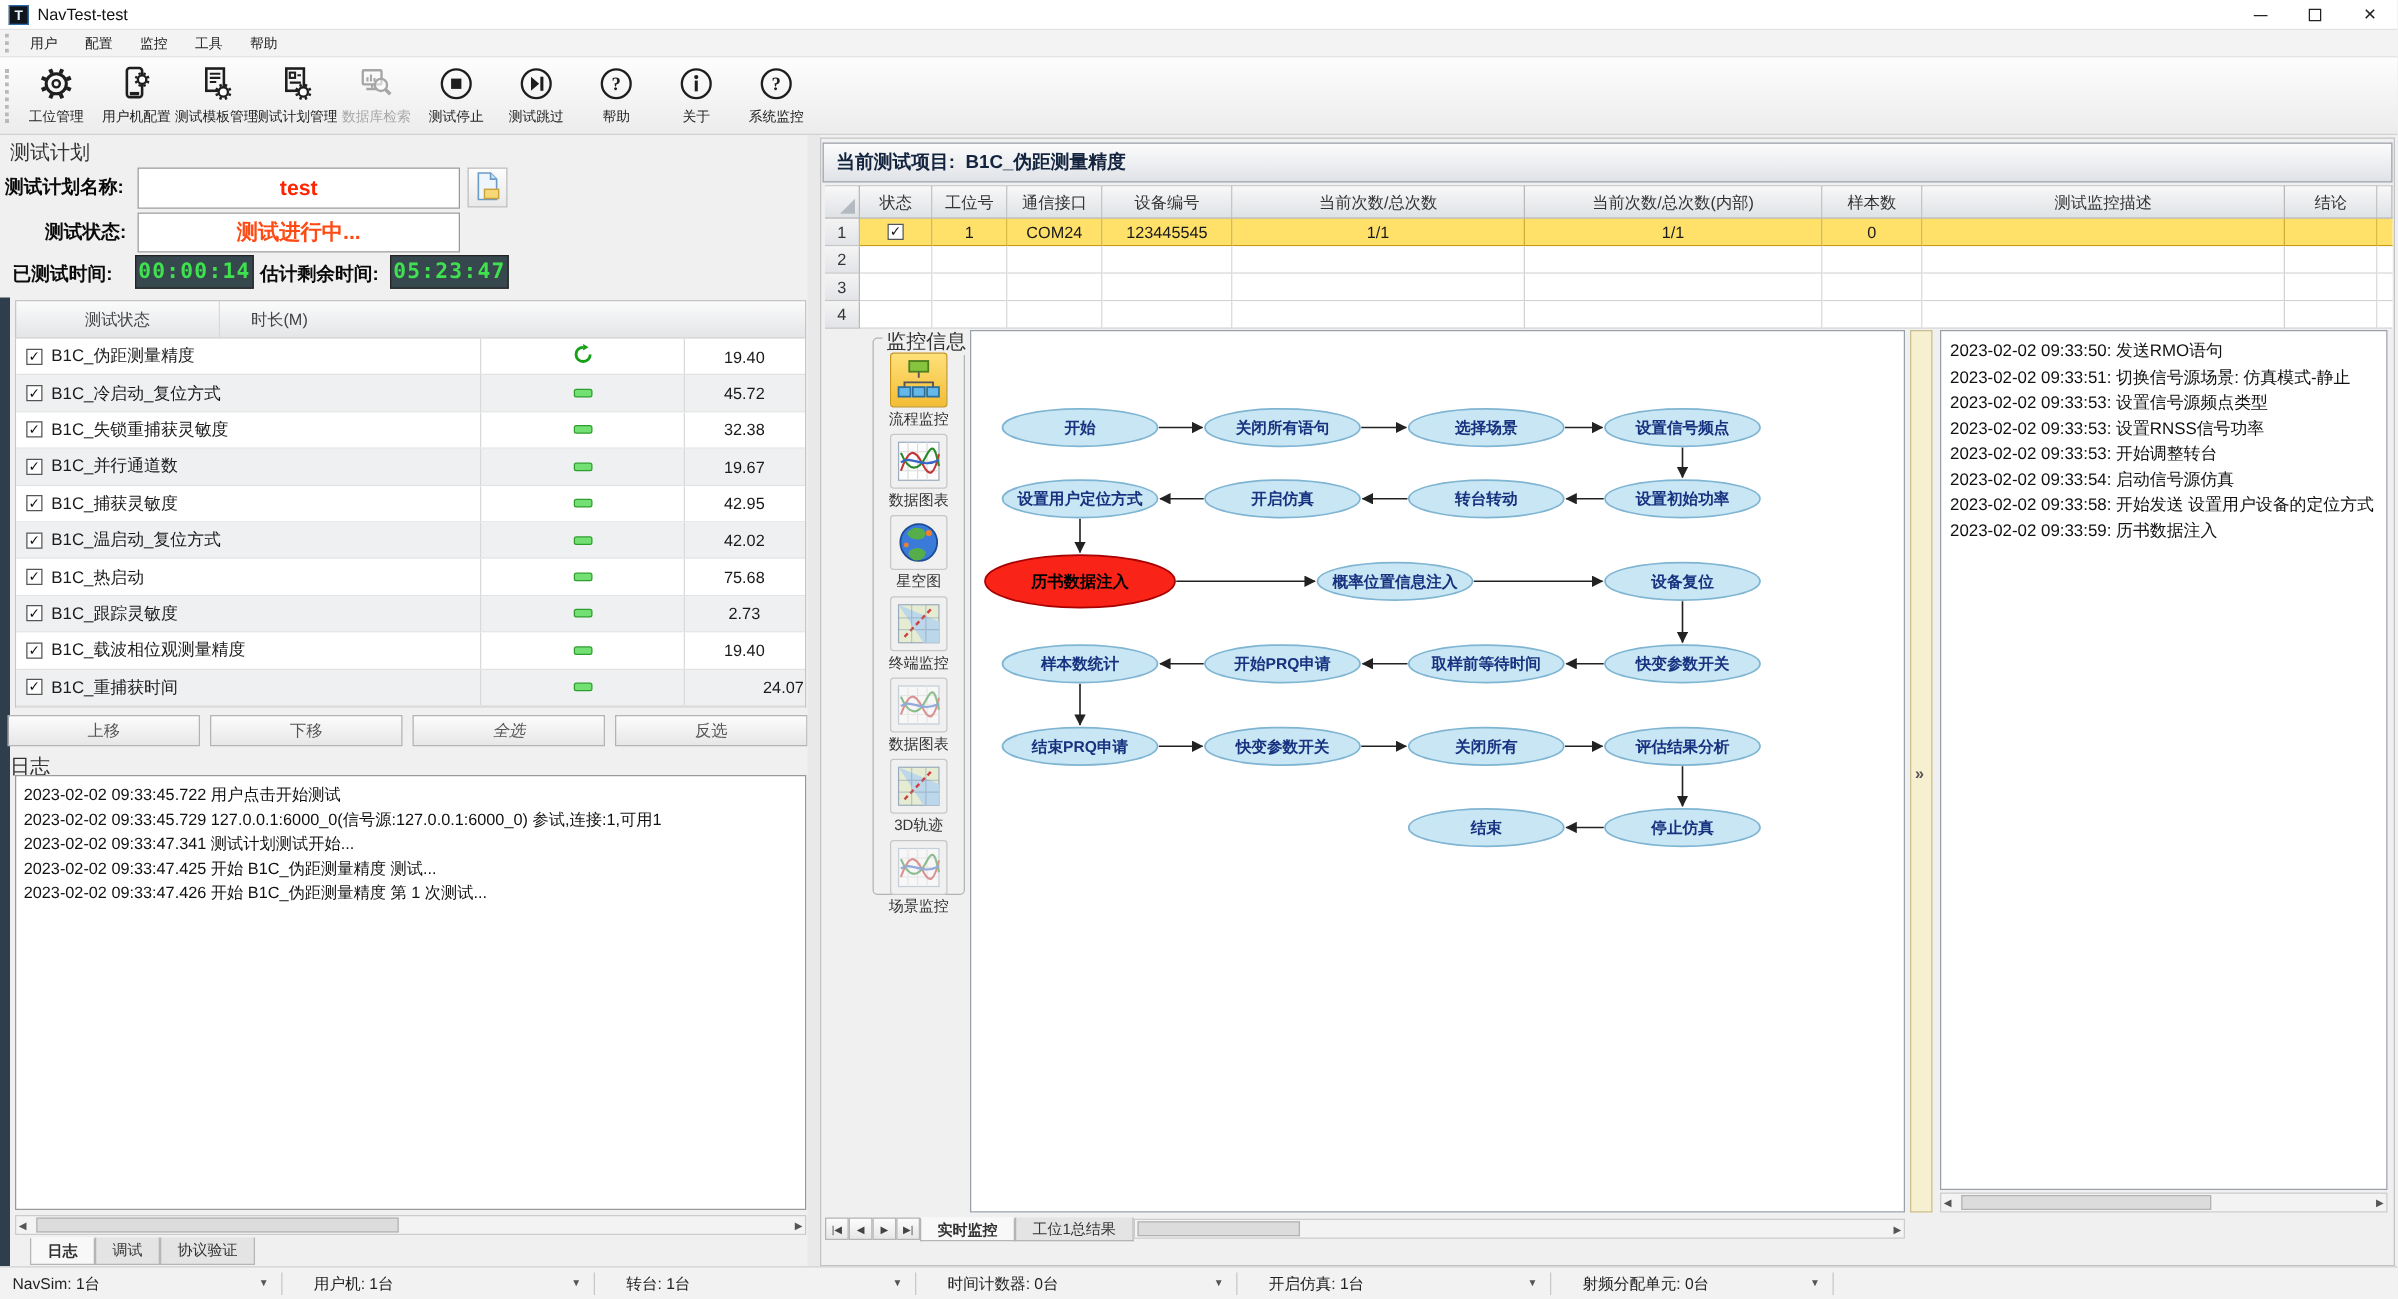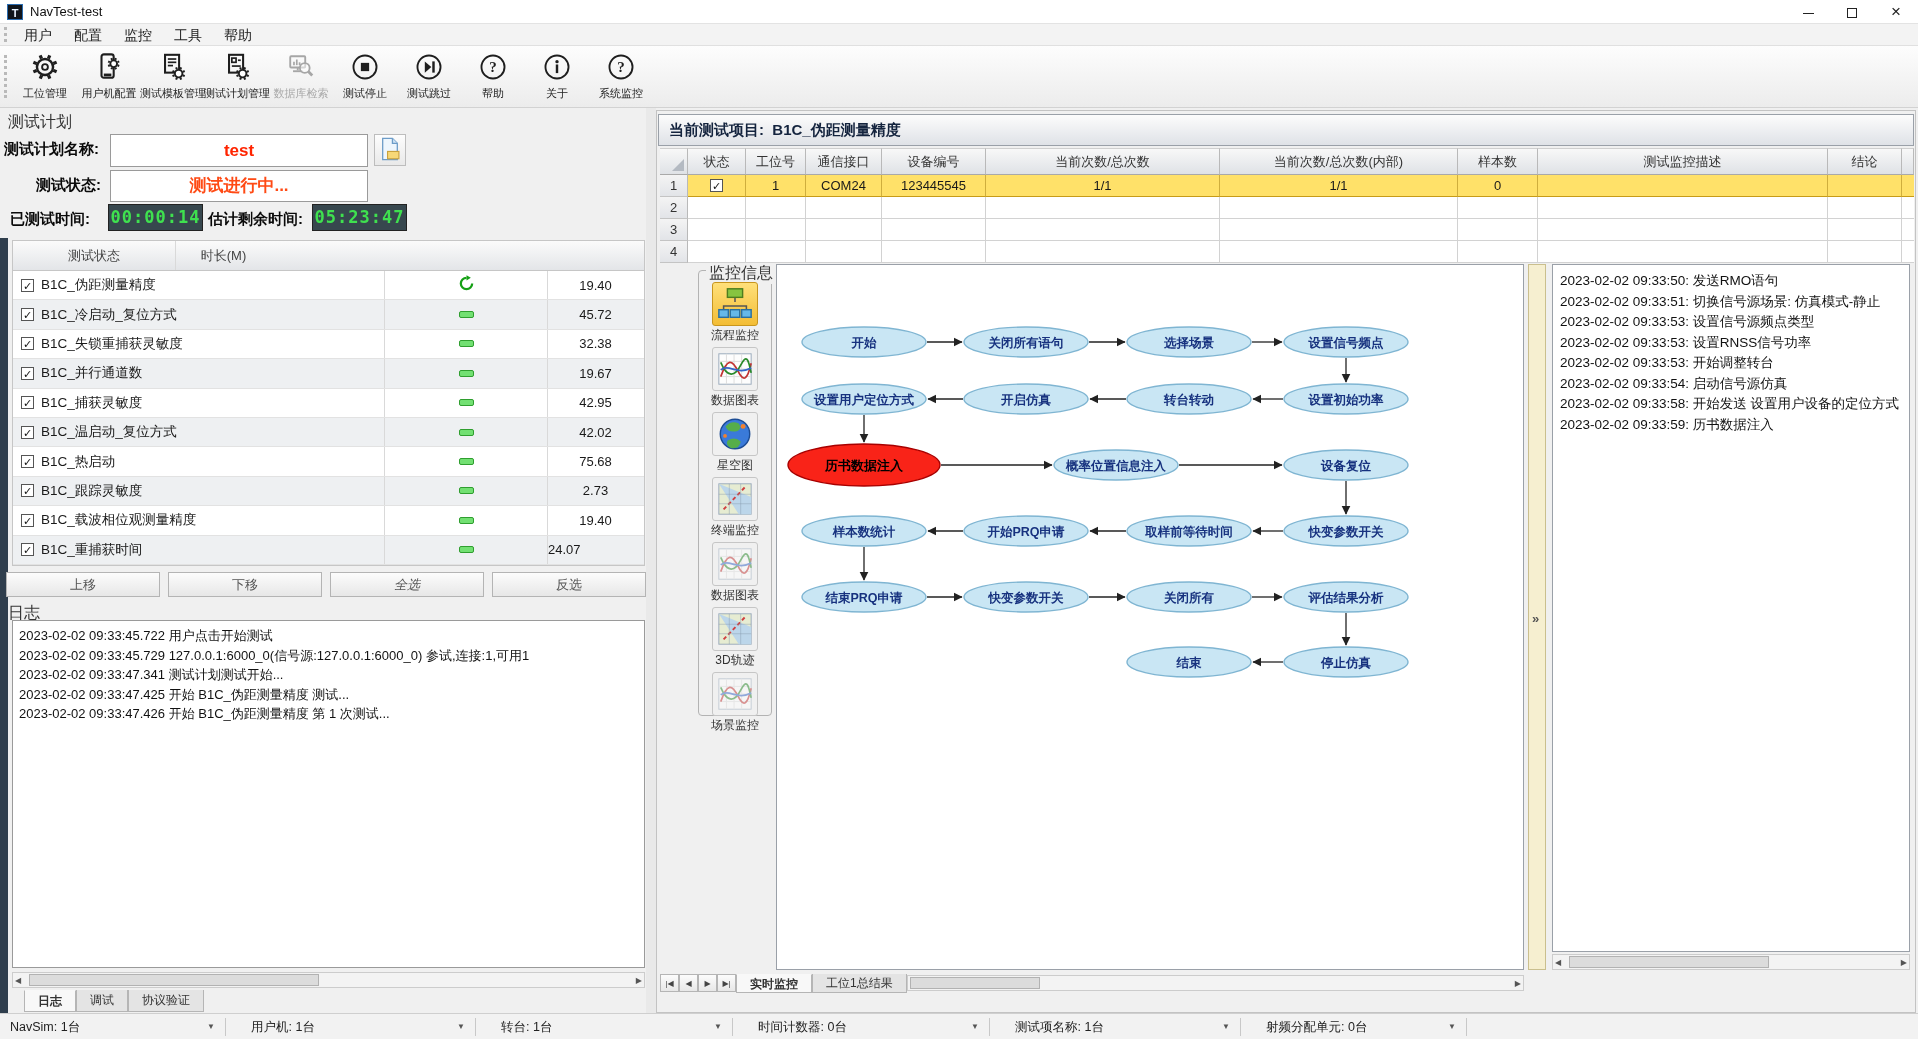--- a/index.html
+++ b/index.html
@@ -7,21 +7,21 @@
   body{font-family:"Liberation Sans","DejaVu Sans",sans-serif;background:#f0f0f0;color:#1a1a1a;font-size:13px;position:relative;}
   .abs{position:absolute;}
   .grip{border-left:3px dotted #b9b9b9;height:70%;width:3px;}
   
   #titlebar{left:0;top:0;width:1918px;height:24px;background:#ffffff;border-bottom:1px solid #e3e3e3;}
   #app-icon{left:7px;top:4px;width:16px;height:16px;background:#10151c;color:#e8f2ff;font-size:11px;font-weight:bold;text-align:center;line-height:16px;border:1px solid #2b6cb0;}
   #win-title{left:30px;top:4px;font-size:13px;color:#111;}
   .winbtn{top:0;width:44px;height:24px;text-align:center;line-height:24px;font-size:15px;color:#222;}
   
   #menubar{left:0;top:24px;width:1918px;height:22px;background:#f3f3f3;border-bottom:1px solid #e0e0e0;display:flex;align-items:center;}
-  .menu-item{padding:0 11px;font-size:14px;color:#222;height:100%;line-height:22px;}
+  .menu-item{padding:0 11px;font-size:11px;color:#222;height:100%;line-height:22px;}
   #toolbar{left:0;top:46px;width:1918px;height:62px;background:linear-gradient(#fdfdfd,#ececec);border-bottom:1px solid #d2d2d2;display:flex;align-items:center;}
   .tool-btn{width:64px;height:58px;display:flex;flex-direction:column;align-items:center;justify-content:center;gap:1px;}
   .tool-btn .tlabel{font-size:11px;color:#222;white-space:nowrap;}
   .tool-btn.disabled .tlabel{color:#a8a8a8;}
   
   #left-dark-edge{left:0;top:238px;width:8px;height:775px;background:#2f3e4d;}
   .cap{font-size:16px;color:#333;}
   .lbl{font-size:15px;font-weight:bold;color:#0a0a0a;white-space:nowrap;}
   .valbox{background:#fff;border:1px solid #9a9a9a;text-align:center;font-weight:bold;font-size:17px;line-height:30px;}
   .led{background:#37474e;border:1px solid #222;color:#3fe14f;font-family:"DejaVu Sans Mono",monospace;font-weight:bold;font-size:17px;text-align:center;line-height:25px;letter-spacing:1px;}
@@ -341,21 +341,21 @@
       </div>
     </div>
     <div class="trow alt" style="height: 29.4px;">
       <div class="tcell" style="width:372px;padding-left:8px;gap:7px;">
         <span class="cbx">✓</span>
         <span style="font-size:13.5px;">B1C_重捕获时间</span>
       </div>
       <div class="tcell" style="width:163px;justify-content:center;">
         <span style="display:inline-block;width:15px;height:7px;background:#72e072;border:1px solid #2f9e2f;border-radius:2px;"></span>
       </div>
-      <div class="tcell" style="width:95px;justify-content:flex-start;border-right:none;">
+      <div class="tcell" style="width:95px;justify-content:flex-end;border-right:none;">
         <span>24.07</span>
       </div>
     </div>
   </div>
 
 <div class="abs" id="move-buttons" style="left:0;top:572px;">
     <div class="btn3d abs" style="left: 6px; top: 0px; width: 154px; height: 25px; line-height: 23px;">上移</div>
     <div class="btn3d abs" style="left: 168px; top: 0px; width: 154px; height: 25px; line-height: 23px;">下移</div>
     <div class="btn3d abs" style="left: 330px; top: 0px; width: 154px; height: 25px; line-height: 23px; font-style: italic;">全选</div>
     <div class="btn3d abs" style="left: 492px; top: 0px; width: 154px; height: 25px; line-height: 23px;">反选</div>
@@ -704,19 +704,19 @@
     <div class="sb-sep" style="left: 225px;"></div>
     <div class="sb-seg" style="left: 251px; width: 234px;"><span>用户机:  1台</span></div>
     <div class="sb-dd" style="left: 457px;">▼</div>
     <div class="sb-sep" style="left: 475px;"></div>
     <div class="sb-seg" style="left: 501px; width: 241px;"><span>转台:  1台</span></div>
     <div class="sb-dd" style="left: 714px;">▼</div>
     <div class="sb-sep" style="left: 732px;"></div>
     <div class="sb-seg" style="left: 758px; width: 241px;"><span>时间计数器:  0台</span></div>
     <div class="sb-dd" style="left: 971px;">▼</div>
     <div class="sb-sep" style="left: 989px;"></div>
-    <div class="sb-seg" style="left: 1015px; width: 235px;"><span>测试项名称:  1台</span></div>
+    <div class="sb-seg" style="left: 1015px; width: 235px;"><span>开启仿真:  1台</span></div>
     <div class="sb-dd" style="left: 1222px;">▼</div>
     <div class="sb-sep" style="left: 1240px;"></div>
     <div class="sb-seg" style="left: 1266px; width: 210px;"><span>射频分配单元:  0台</span></div>
     <div class="sb-dd" style="left: 1448px;">▼</div>
     <div class="sb-sep" style="left: 1466px;"></div>
   </div>
 
 </body></html>

